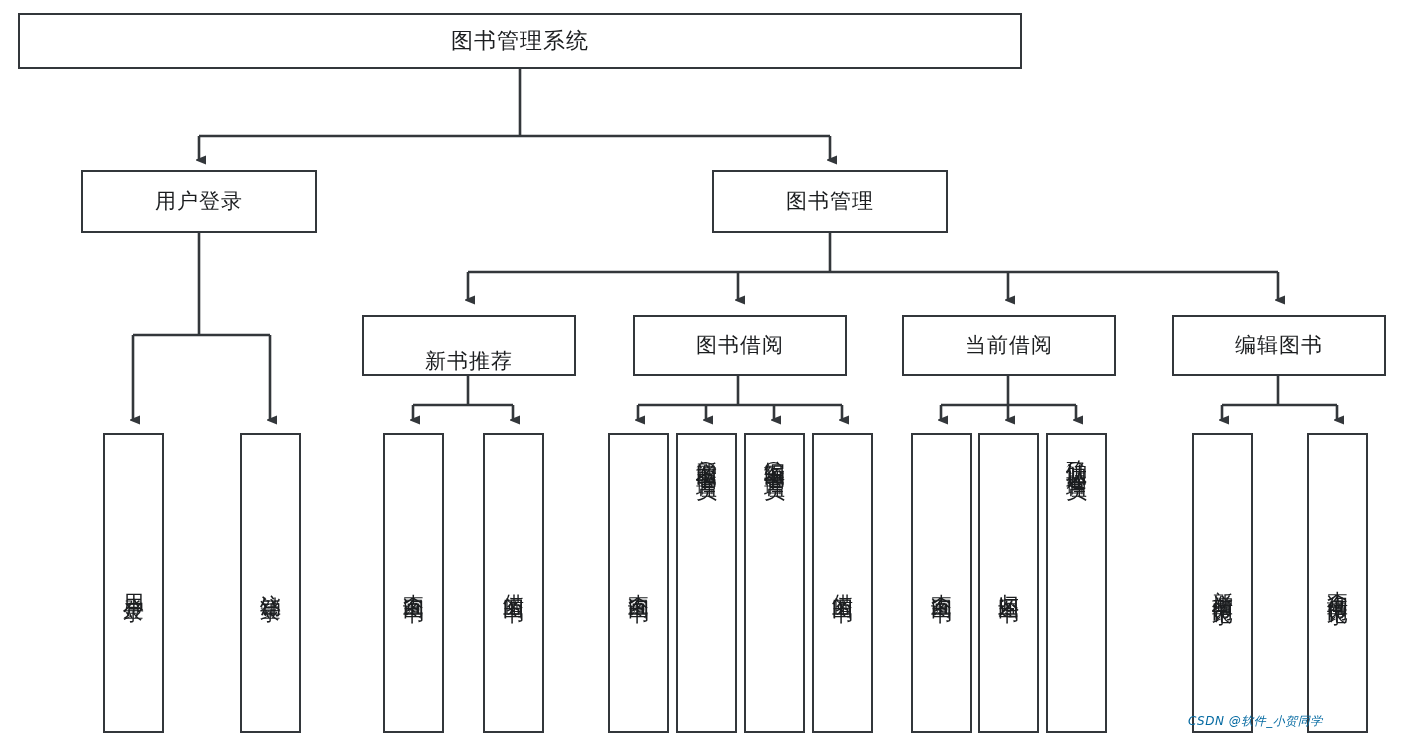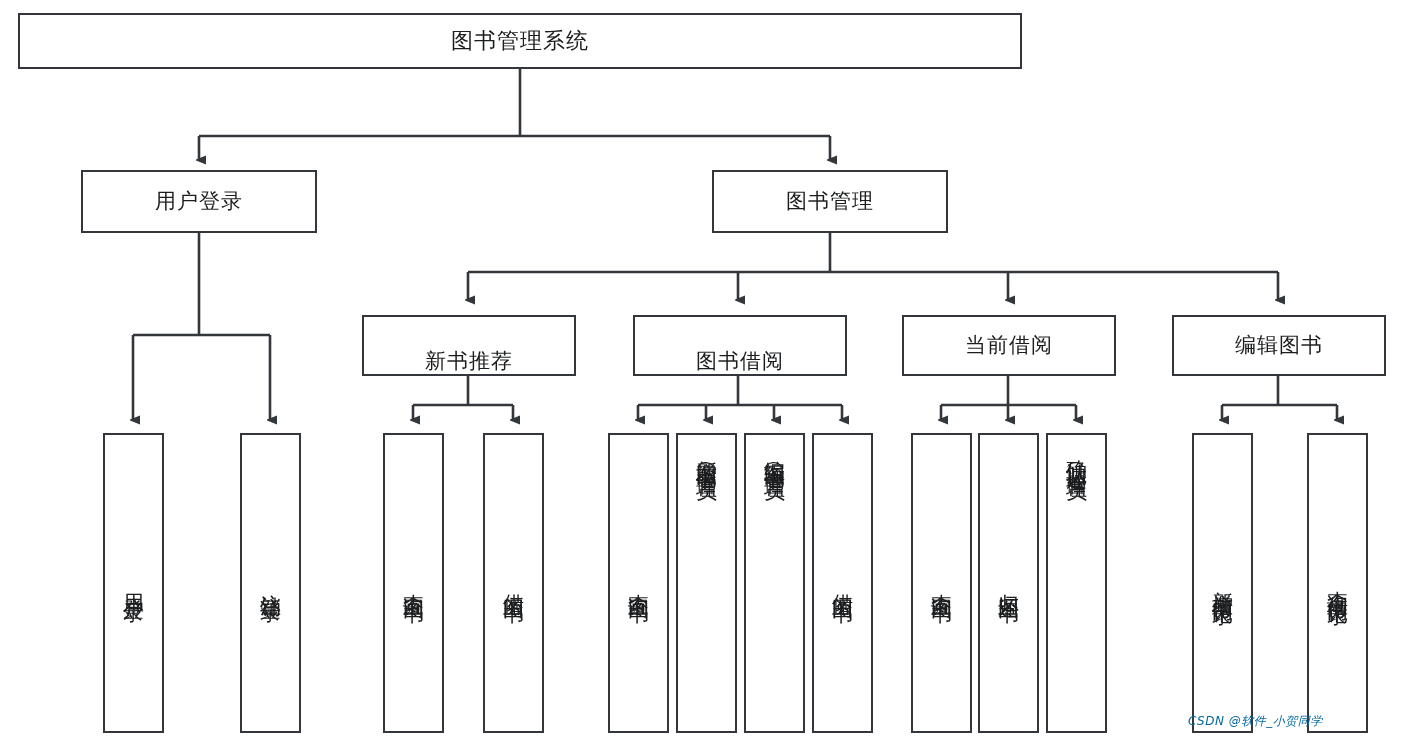--- a/index.html
+++ b/index.html
@@ -133,21 +133,21 @@
   <div class="node-box horiz" style="left:81px; top:170px; width:236px; height:63px;">
     <span>用户登录</span>
   </div>
   <div class="node-box horiz" style="left:712px; top:170px; width:236px; height:63px;">
     <span>图书管理</span>
   </div>
 
   <div class="node-box horiz" style="left:362px; top:315px; width:214px; height:61px;align-items:flex-end;">
     <span>新书推荐</span>
   </div>
-  <div class="node-box horiz" style="left:633px; top:315px; width:214px; height:61px;align-items:flex-end;">
+  <div class="node-box horiz" style="left:633px; top:315px; width:214px; height:61px;">
     <span>图书借阅</span>
   </div>
   <div class="node-box horiz" style="left:902px; top:315px; width:214px; height:61px;">
     <span>当前借阅</span>
   </div>
   <div class="node-box horiz" style="left:1172px; top:315px; width:214px; height:61px;">
     <span>编辑图书</span>
   </div>
 
   <div class="node-box vert centered" style="left:103px; top:433px; width:61px; height:300px;">

